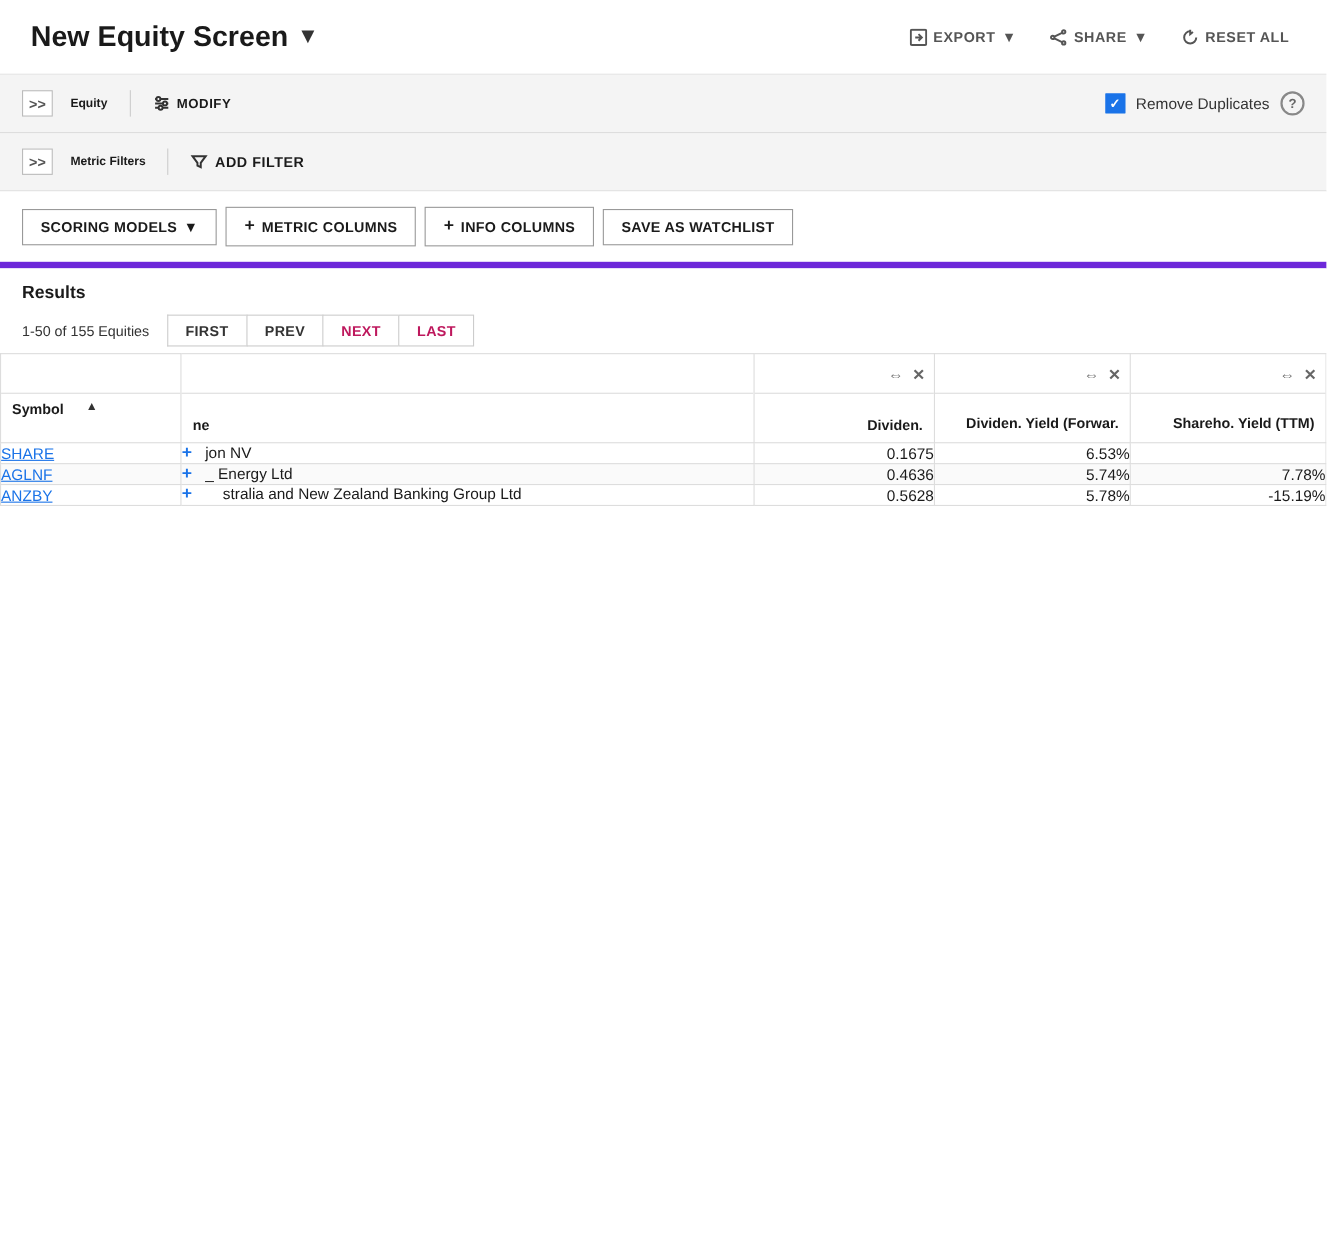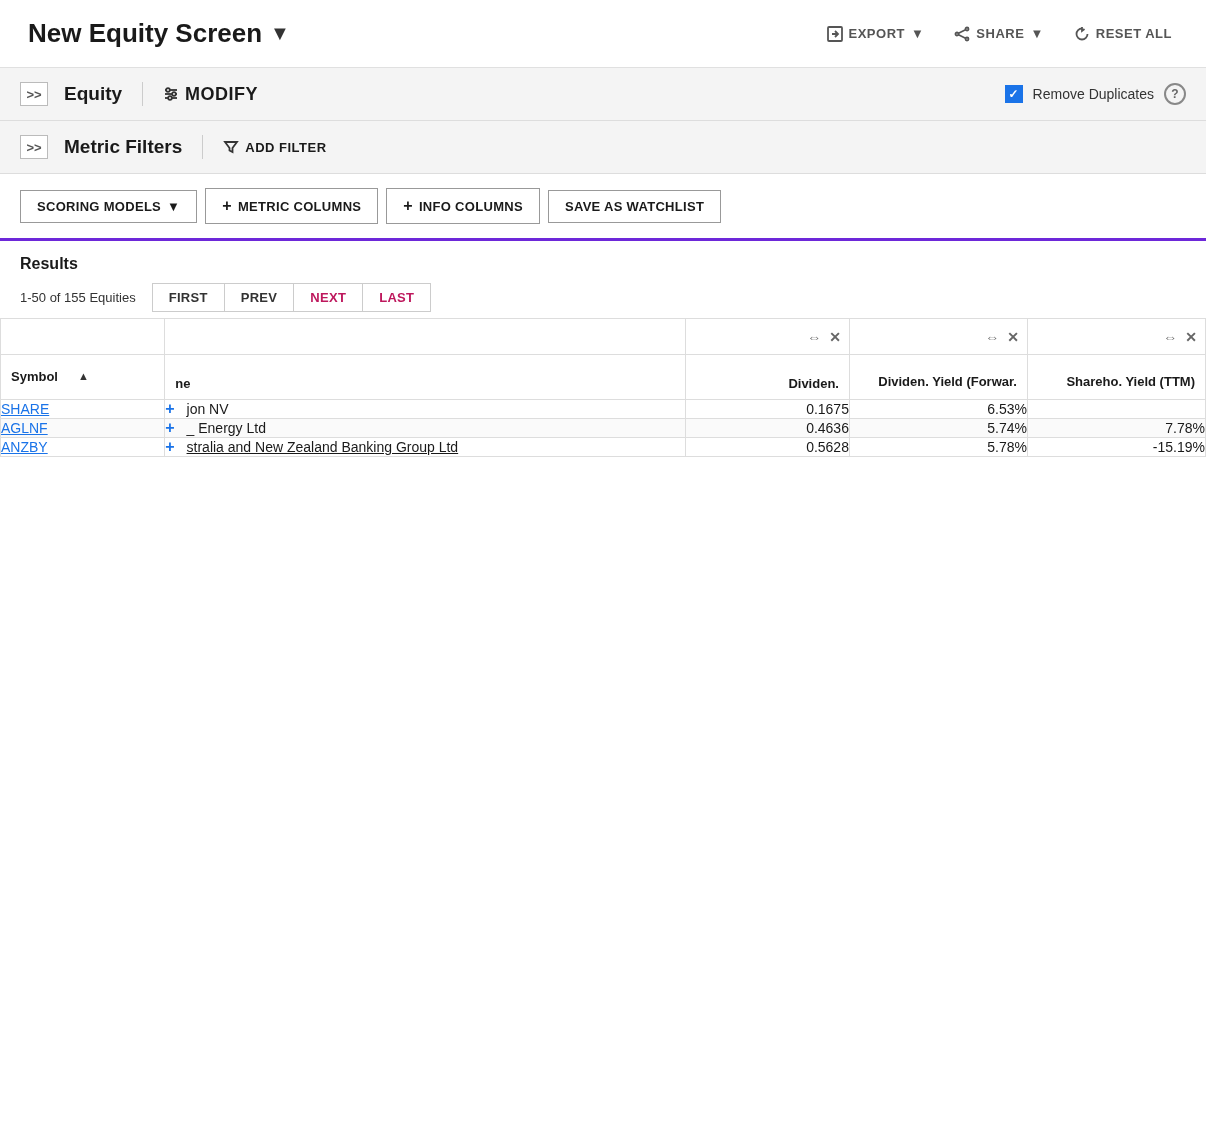--- a/index.html
+++ b/index.html
@@ -67,35 +67,35 @@
       width: 28px;
       height: 24px;
       border: 1px solid #bbb;
       background: #fff;
       cursor: pointer;
       font-size: 13px;
       color: #555;
       font-weight: bold;
     }
     .filter-label {
-      font-size: 19px;
+      font-size: 11px;
       font-weight: 600;
       color: #1a1a1a;
     }
     .separator {
       width: 1px;
       height: 24px;
       background: #ccc;
       margin: 0 4px;
     }
     .modify-btn {
       display: flex;
       align-items: center;
       gap: 6px;
-      font-size: 18px;
+      font-size: 12px;
       font-weight: 700;
       color: #1a1a1a;
       cursor: pointer;
       background: none;
       border: none;
       letter-spacing: 0.5px;
     }
     .add-filter-btn {
       display: flex;
       align-items: center;
@@ -148,21 +148,21 @@
       color: #666;
       cursor: pointer;
     }
 
     
     .toolbar {
       display: flex;
       align-items: center;
       gap: 8px;
       padding: 14px 20px;
-      border-bottom: 3px solid #6d28d9;
+      border-bottom: 6px solid #6d28d9;
       background: #fff;
     }
     .toolbar-btn {
       display: flex;
       align-items: center;
       gap: 6px;
       padding: 8px 16px;
       border: 1.5px solid #999;
       background: #fff;
       cursor: pointer;
@@ -404,21 +404,21 @@
   </div>
 </div>
 
 <div class="table-wrapper">
   <table>
     <thead>
       <tr>
 
         <th class="col-symbol th-cell" style="vertical-align:bottom;">
           <div class="th-top" style="justify-content:flex-start;border-bottom:1px solid #ddd;"></div>
-          <div class="th-bottom th-bottom-left" style="display:flex;align-items:center;gap:20px;">
+          <div class="th-bottom th-bottom-left" style="display:flex;align-items:flex-start;gap:20px;">
             <span>Symbol</span>
             <span class="sort-arrow">▲</span>
           </div>
         </th>
         <th class="col-name th-cell" style="vertical-align:bottom;">
           <div class="th-top" style="justify-content:flex-start;border-bottom:1px solid #ddd;"></div>
           <div class="th-bottom th-bottom-left">
             <span>ne</span>
           </div>
         </th>
@@ -478,21 +478,21 @@
       <td class="right">0.4636</td>
       <td class="right">5.74%</td>
       <td class="right">7.78%</td>
     </tr>
         <tr>
       <td class="left">
         <span class="symbol-link">ANZBY</span>
       </td>
       <td class="left">
         <span class="plus-btn">+</span>
-        <span style="margin-left:8px;text-decoration:underline;">stralia and New Zealand Banking Group Ltd</span>
+        <span style="margin-left:24px;">stralia and New Zealand Banking Group Ltd</span>
       </td>
       <td class="right">0.5628</td>
       <td class="right">5.78%</td>
       <td class="right">-15.19%</td>
     </tr>
       </tbody>
   </table>
 </div>
 
 </body></html>

